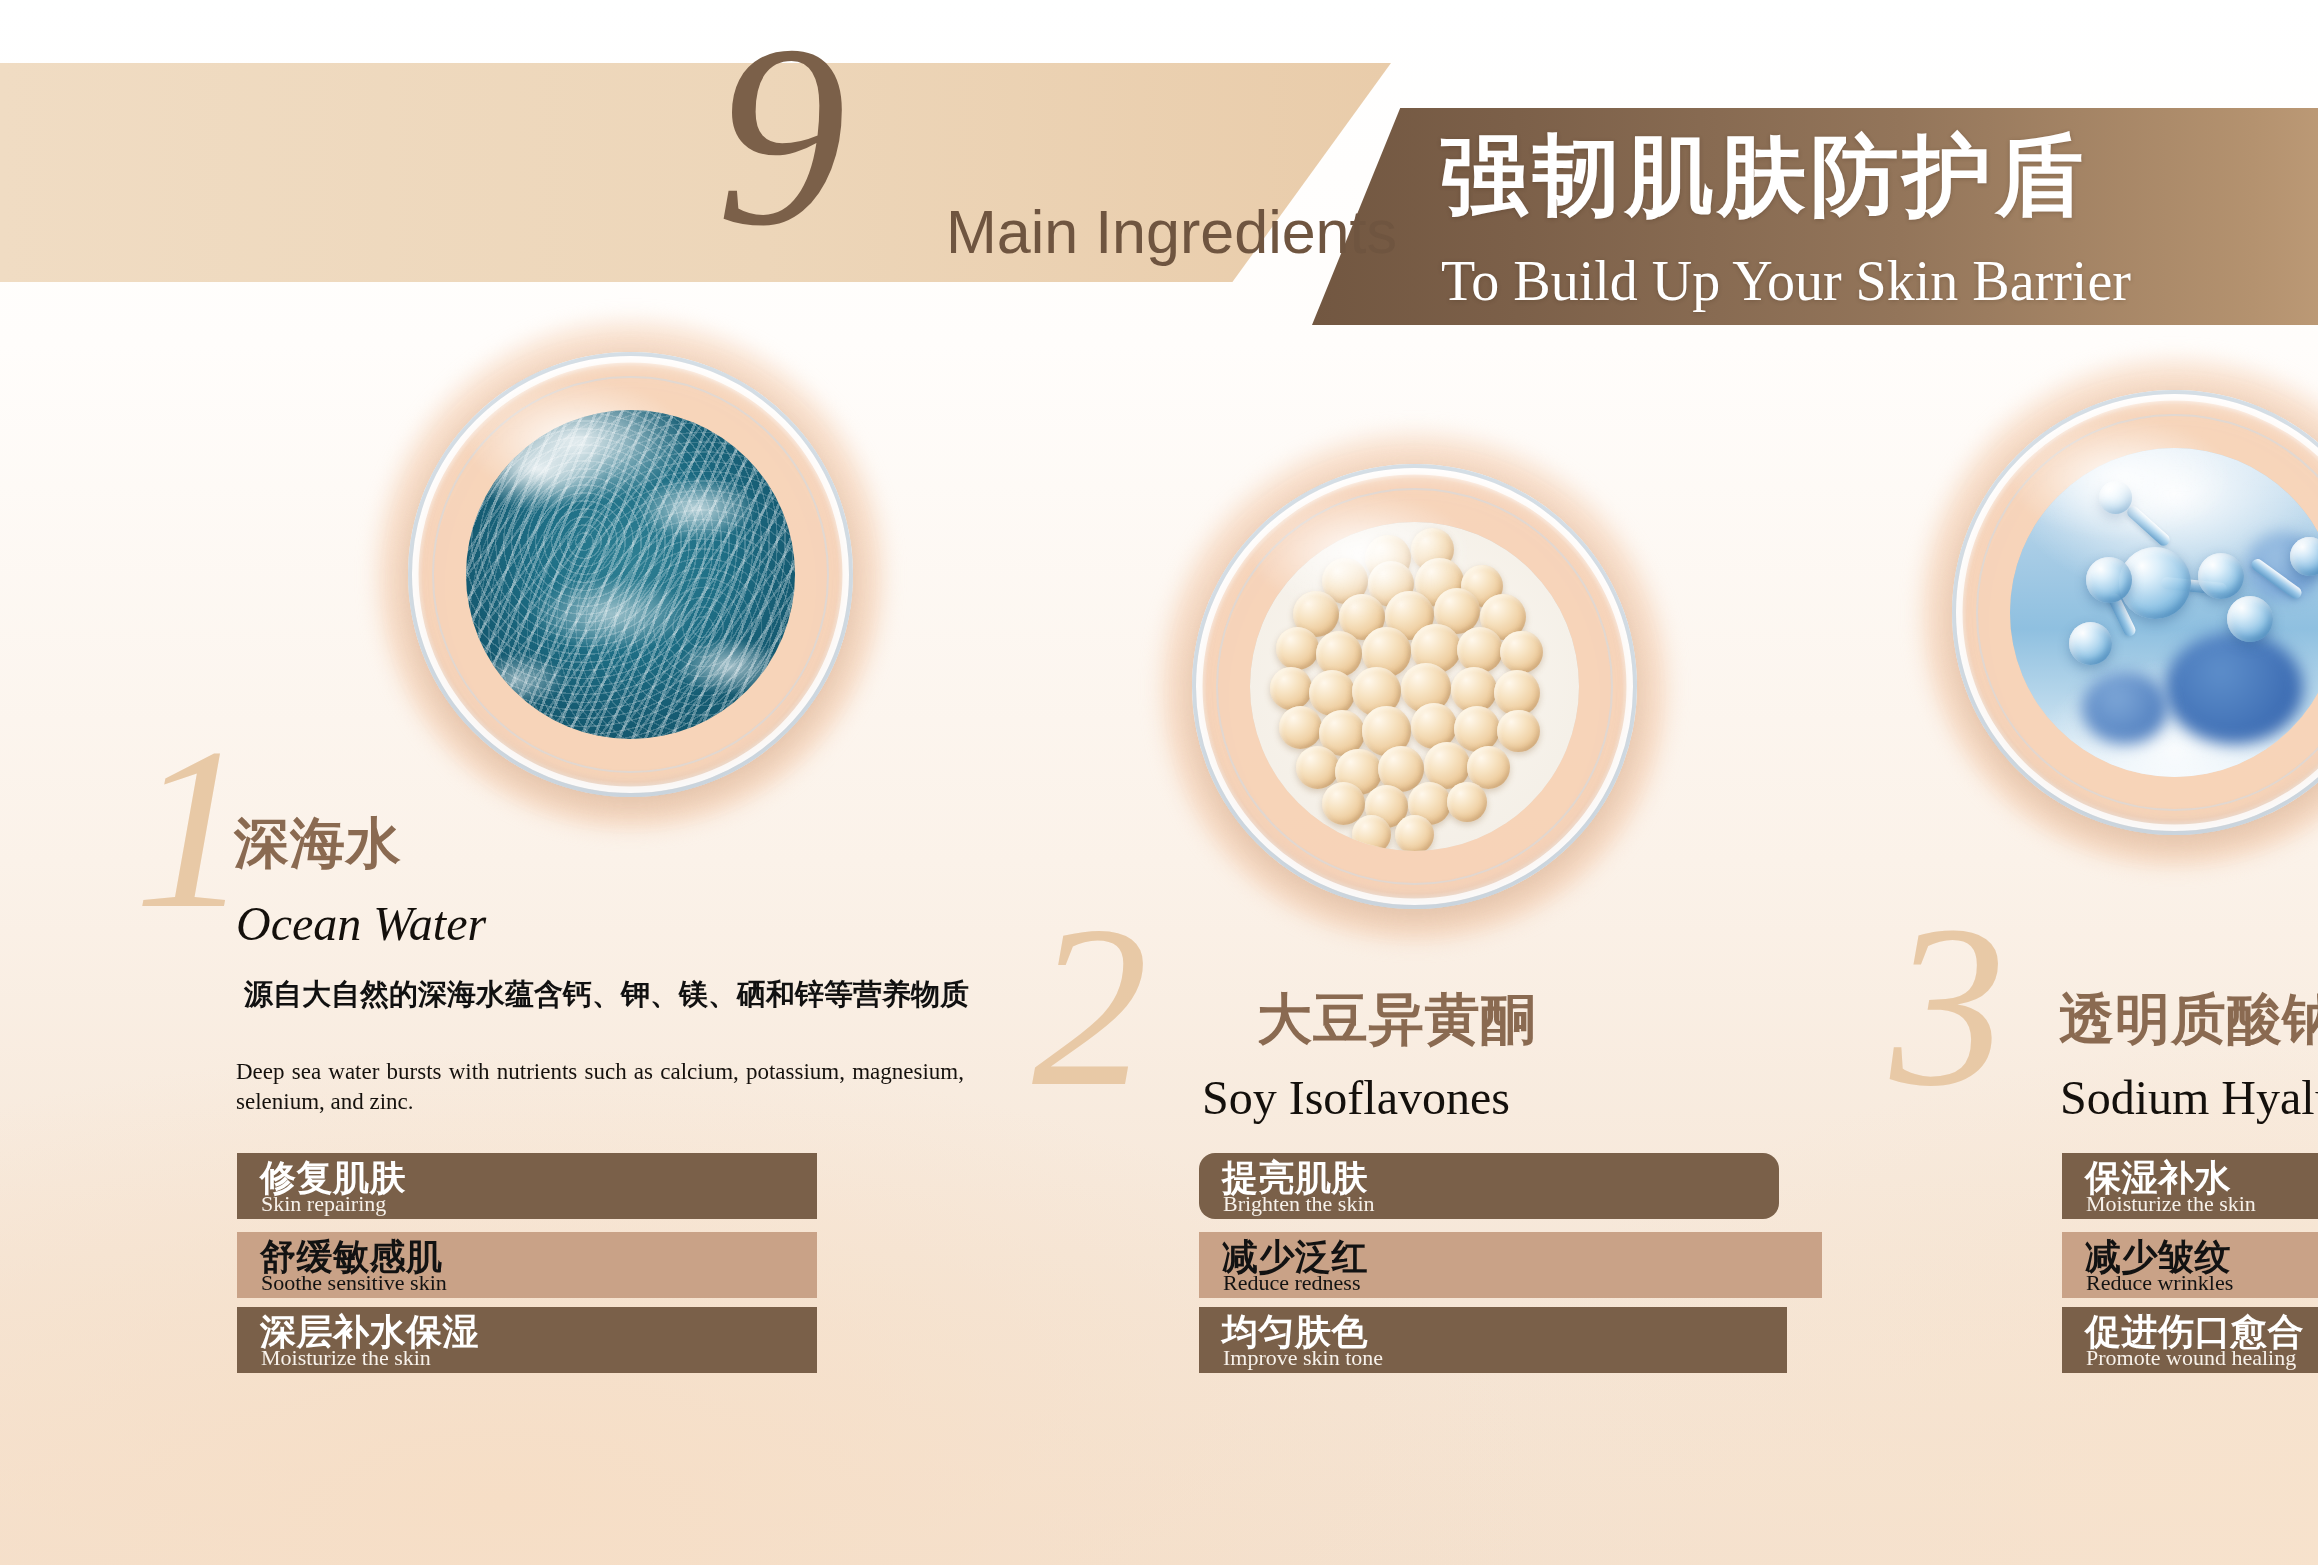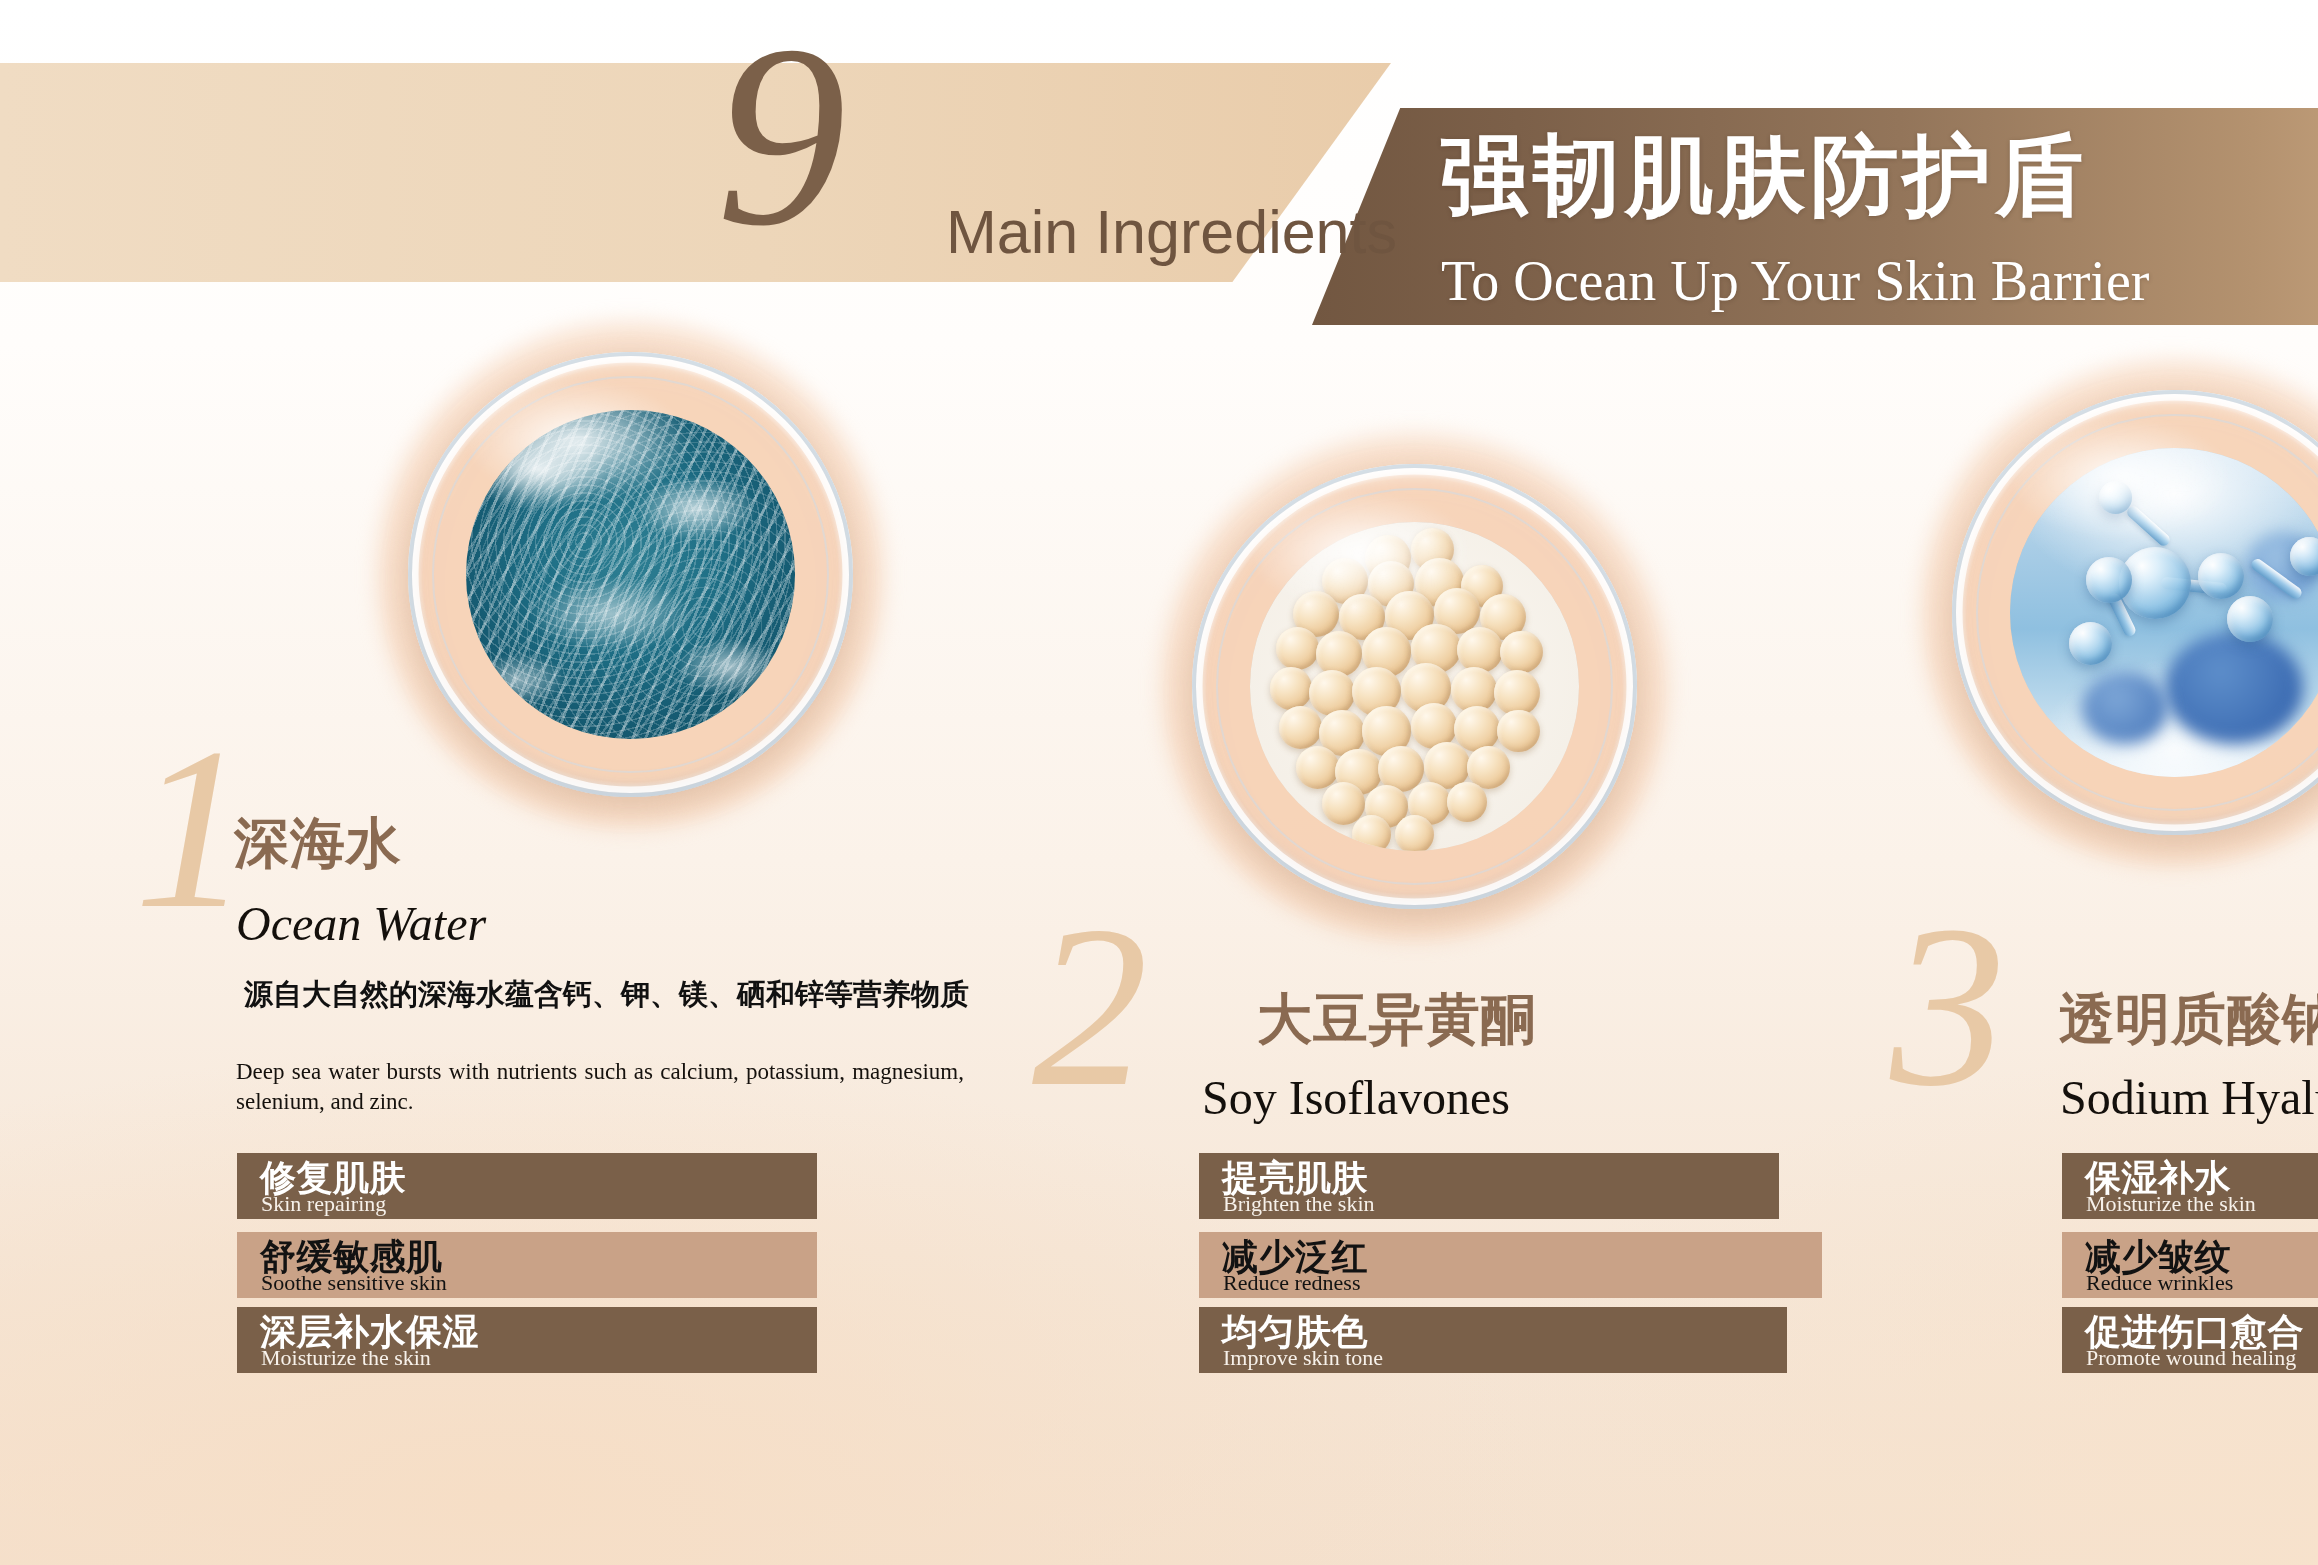--- a/index.html
+++ b/index.html
@@ -196,21 +196,21 @@
 
 <div id="stage">
 
   <div class="band-beige"></div>
   <div class="band-brown"></div>
 
   <div class="hdr-9">9</div>
   <div class="hdr-en">Main Ingredients</div>
 
   <div class="hdr2-cn">强韧肌肤防护盾</div>
-  <div class="hdr2-en">To Ocean Up Your Skin Barrier</div>
+  <div class="hdr2-en">To Build Up Your Skin Barrier</div>
 
   <div class="dish" style="left:408px;top:352px;width:445px;height:445px;">
     <div class="glow"></div>
     <div class="glass"></div>
     <div class="inner">
       <div class="ocean"></div>
     </div>
     <div class="rim"></div>
     <div class="rim2"></div>
     <div class="spec"></div>
@@ -313,21 +313,21 @@
       <div class="bcn">深层补水保湿</div>
       <div class="ben">Moisturize the skin</div>
     </div>
   </div>
 
   <div>
     <div class="bignum" style="left:1032px;top:890px;">2</div>
     <div class="ing-cn" style="left:1257px;top:992px;">大豆异黄酮</div>
     <div class="ing-en" style="left:1202px;top:1074px;">Soy Isoflavones</div>
 
-    <div class="bar dark" style="left:1199px;top:1153px;">
+    <div class="bar dark" style="left:1199px;top:1153px;border-radius:16px;">
       <div class="bcn">提亮肌肤</div>
       <div class="ben">Brighten the skin</div>
     </div>
     <div class="bar light" style="left:1199px;top:1232px;padding-left:43px;">
       <div class="bcn">减少泛红</div>
       <div class="ben">Reduce redness</div>
     </div>
     <div class="bar dark" style="left:1199px;top:1307px;padding-left:8px;">
       <div class="bcn">均匀肤色</div>
       <div class="ben">Improve skin tone</div>

